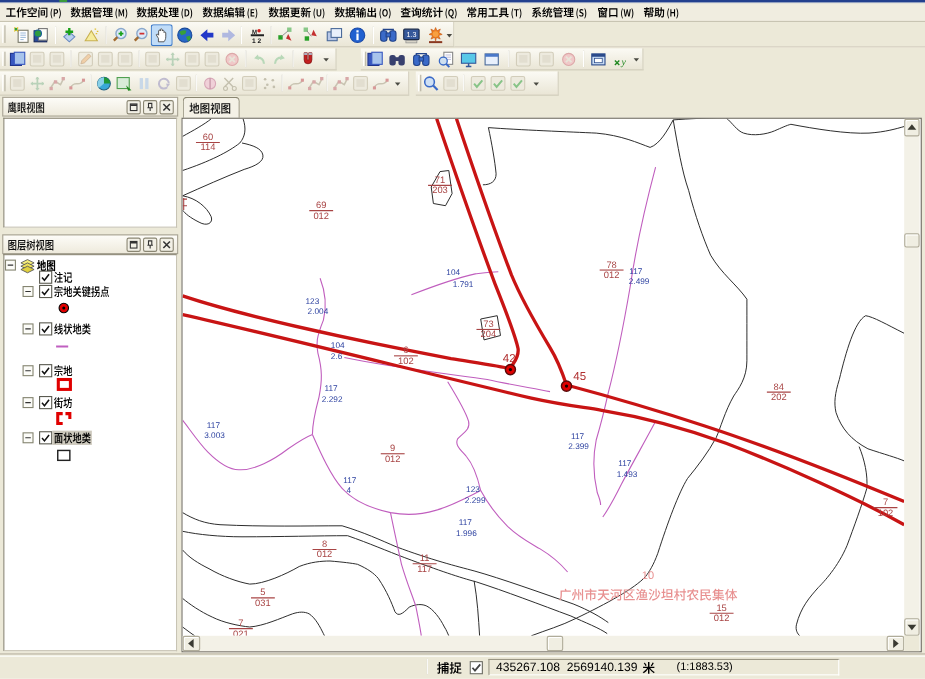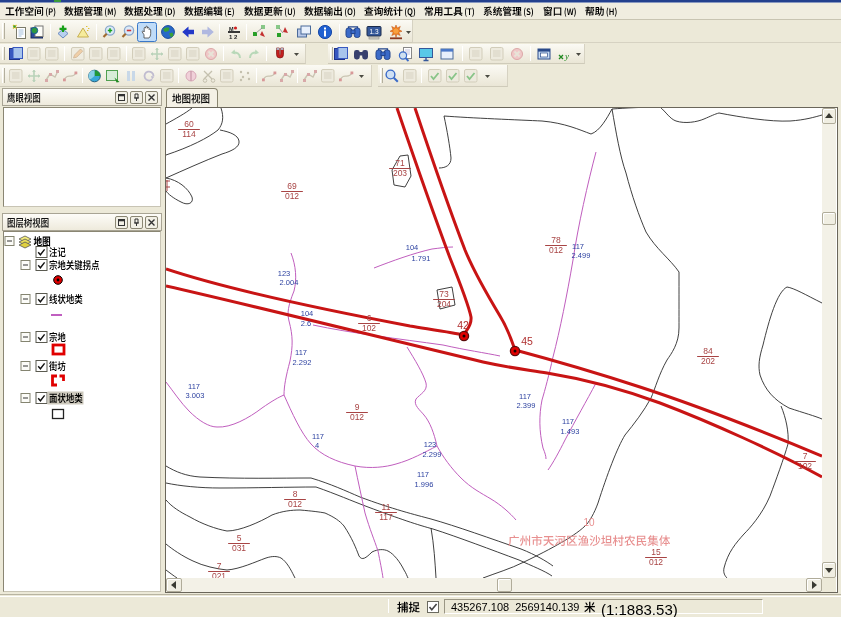--- a/index.html
+++ b/index.html
@@ -639,13 +639,13 @@
     </svg>
 <div class="abs" style="left:427px;top:601px;width:12px;height:12px;background:#fff;border:1px solid #6a6a5f"></div>
 <svg class="abs" style="left:427px;top:601px" width="12" height="12" viewBox="0 0 12 12">
       <path d="M2.5 6l2.3 2.7L9.6 3" stroke="#444" stroke-width="1.6" fill="none"></path>
     </svg>
 <div class="abs" style="left:444px;top:599px;width:319px;height:15px;background:#ece9d8;border:1px solid;border-color:#9a9684 #fff #fff #9a9684"></div>
 <svg class="abs" style="left:444px;top:598px" width="319px" height="18" viewBox="444 598 319 18">
       <path d="M584.6 606.1H594.9V607.3H584.6ZM589.1 601.8H590.4V612.5H589.1ZM593.2 602.3 594.4 602.8Q594.1 603.3 593.8 603.8Q593.5 604.3 593.2 604.8Q592.9 605.3 592.6 605.6L591.6 605.2Q591.8 604.8 592.1 604.3Q592.4 603.8 592.7 603.3Q593.0 602.8 593.2 602.3ZM585.2 602.8 586.3 602.4Q586.6 602.8 586.9 603.3Q587.2 603.7 587.5 604.2Q587.7 604.7 587.8 605.0L586.7 605.5Q586.6 605.2 586.4 604.7Q586.1 604.2 585.8 603.7Q585.5 603.3 585.2 602.8ZM588.6 606.7 589.6 607.1Q589.3 607.9 588.8 608.6Q588.2 609.3 587.7 609.9Q587.1 610.6 586.4 611.1Q585.8 611.6 585.2 612.0Q585.1 611.9 584.9 611.7Q584.8 611.5 584.6 611.4Q584.5 611.2 584.3 611.1Q584.9 610.7 585.6 610.2Q586.2 609.8 586.8 609.2Q587.3 608.6 587.8 608.0Q588.3 607.4 588.6 606.7ZM590.8 606.7Q591.2 607.3 591.6 607.9Q592.1 608.5 592.7 609.1Q593.3 609.7 594.0 610.2Q594.6 610.6 595.2 611.0Q595.1 611.1 594.9 611.3Q594.7 611.4 594.6 611.6Q594.4 611.8 594.3 612.0Q593.7 611.6 593.1 611.0Q592.4 610.5 591.8 609.8Q591.2 609.2 590.7 608.5Q590.2 607.8 589.8 607.1Z" fill="#000"></path>
     </svg>
 <div class="abs" style="left:451px;top:601px;font-size:11px;color:#000">435267.108&nbsp;&nbsp;2569140.139</div>
-<div class="abs" style="left:601px;top:601px;font-size:15px;color:#000">(1:1883.53)</div>
+<div class="abs" style="left:615px;top:601px;font-size:10px;color:#000">(1:1883.53)</div>
 </div>
 </body></html>

